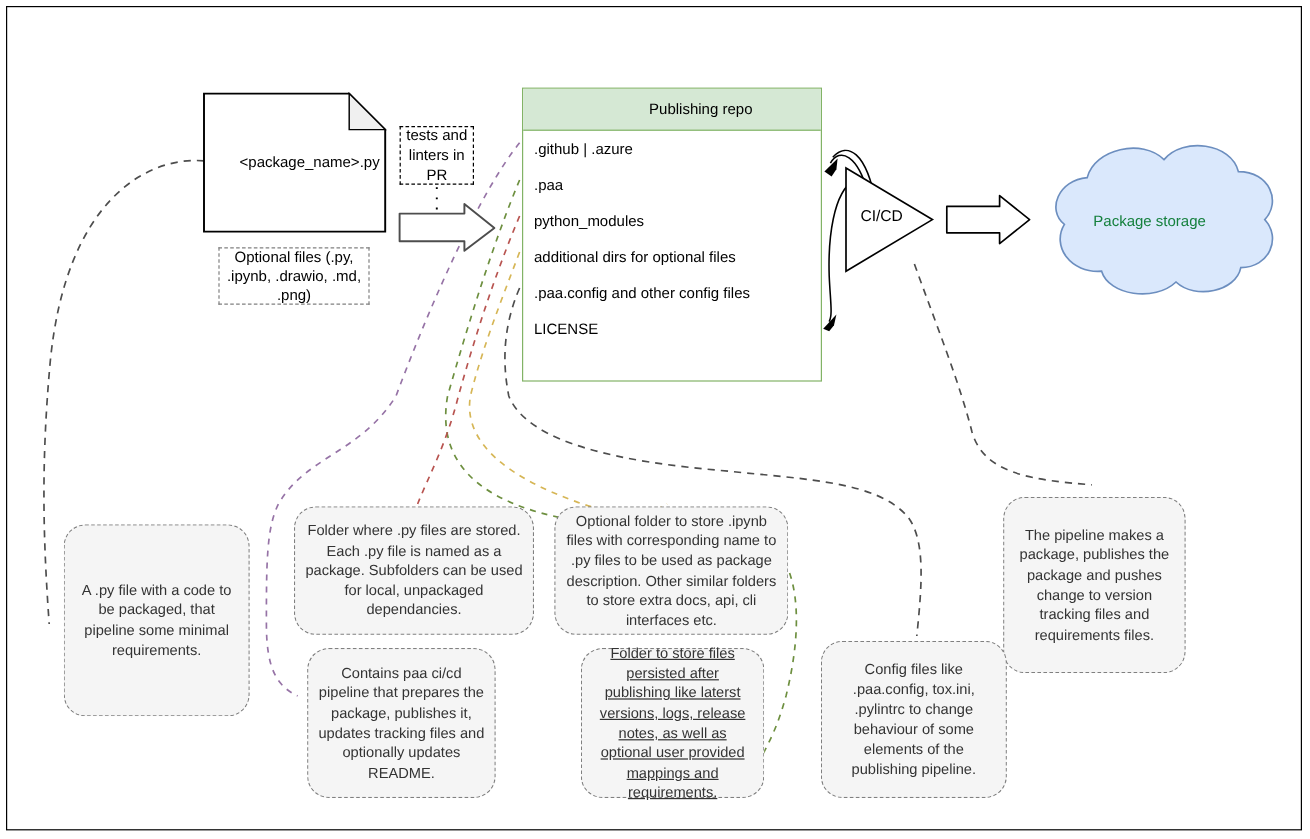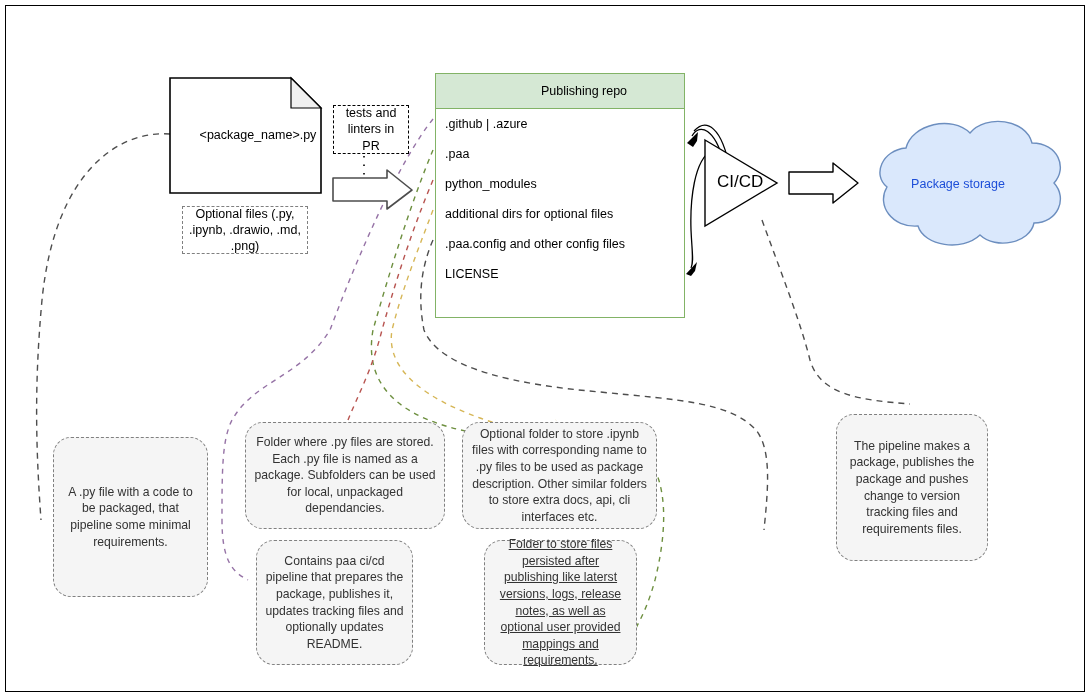--- a/index.html
+++ b/index.html
@@ -69,21 +69,21 @@
     align-items: center;
     justify-content: center;
     text-align: center;
     font-size: 12.5px;
     line-height: 1.3;
     padding: 2px 4px;
   }
   .tests-box {
     left: 333px;
     top: 105px;
-    width: 76px;
+    width: 62px;
     height: 49px;
   }
   .optional-box {
     left: 182px;
     top: 206px;
     width: 126px;
     height: 48px;
     border: 1.6px dashed #808080;
   }
 
@@ -120,40 +120,40 @@
   .cicd {
     left: 705px;
     top: 140px;
     width: 70px;
     height: 78px;
   }
   .cicd-label {
     position: absolute;
     left: 12px;
     top: 32px;
-    font-size: 17px;
+    font-size: 13px;
     color: #000;
   }
 
   
   .cloud {
     left: 862px;
     top: 125px;
     width: 192px;
     height: 118px;
   }
   .cloud-label {
     position: absolute;
     left: 0;
     right: 0;
     top: 50%;
     transform: translateY(-50%);
     text-align: center;
     font-size: 12.5px;
-    color: #1d4ed8;
+    color: #15803d;
   }
 
   
   .note {
     border: 1.5px dashed #808080;
     background: #f5f5f5;
     border-radius: 18px;
     display: flex;
     align-items: center;
     justify-content: center;
@@ -280,14 +280,17 @@
   </div>
 
   <div class="node note note-e">
     <span>Contains paa ci/cd pipeline that prepares the package, publishes it, updates tracking files and optionally updates README.</span>
   </div>
 
   <div class="node note note-f">
     <span>Folder to store files persisted after publishing like laterst versions, logs, release notes, as well as optional user provided mappings and requirements.</span>
   </div>
 
+  <div class="node note note-g">
+    <span>Config files like .paa.config, tox.ini, .pylintrc to change behaviour of some elements of the publishing pipeline.</span>
+  </div>
 
 </div>
 
 </body></html>

